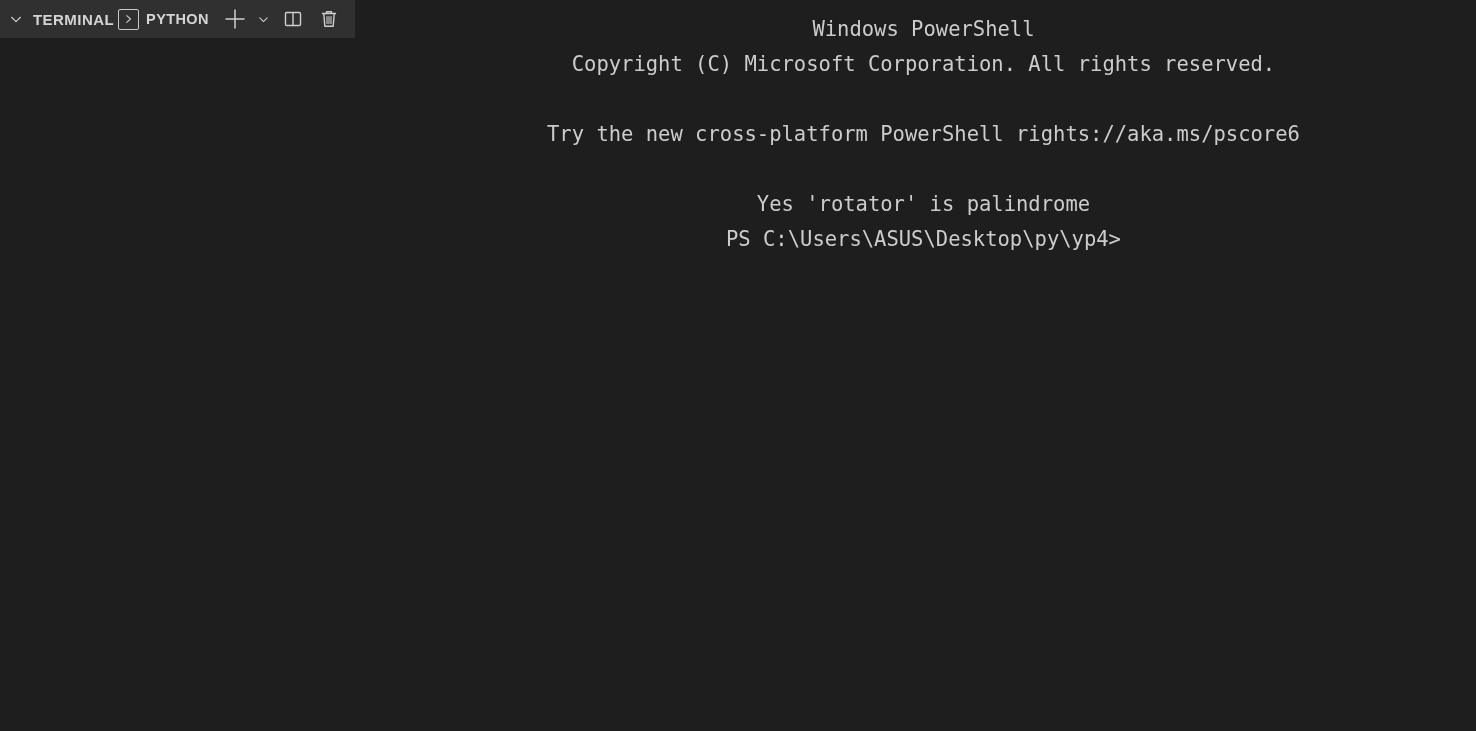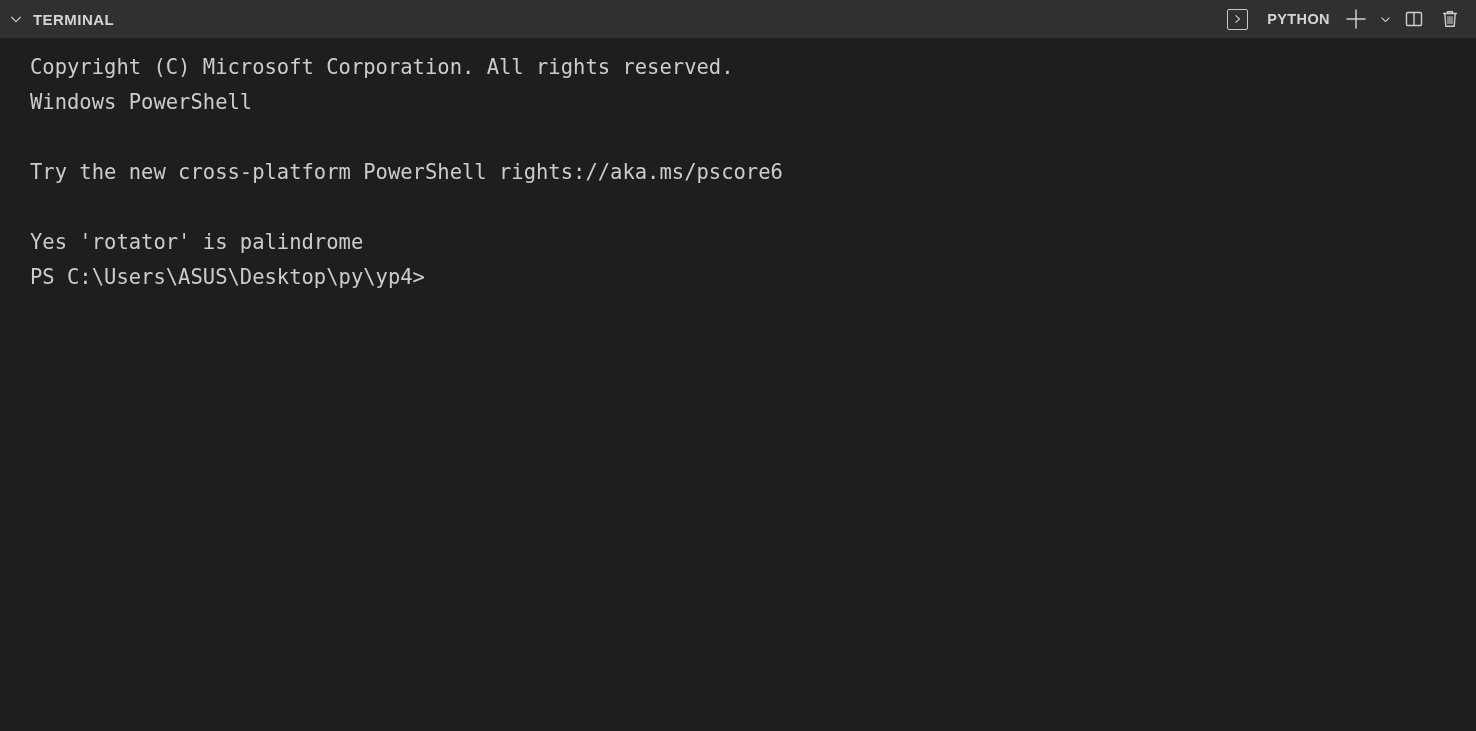--- a/index.html
+++ b/index.html
@@ -13,22 +13,23 @@
     overflow: hidden;
     font-family: "Liberation Sans", sans-serif;
     -webkit-font-smoothing: antialiased;
   }
 
   .panel {
     width: 1476px;
     height: 516px;
     background: #1e1e1e;
     display: flex;
-    flex-direction: column;
+    flex-direction: row;
     position: relative;
+    text-align: center;
   }
 
   
   .panel-header {
     height: 38px;
     min-height: 38px;
     background: #303031;
     display: flex;
     align-items: center;
     justify-content: space-between;
@@ -63,21 +64,21 @@
 
   .header-right {
     display: flex;
     align-items: center;
     gap: 0px;
   }
 
   .tab-python {
     display: flex;
     align-items: center;
-    gap: 19px;
+    gap: 7px;
     padding: 0 8px 0 4px;
     height: 32px;
   }
 
   .console-icon {
     width: 21px;
     height: 21px;
     border: 1.6px solid #c8c8c8;
     border-radius: 2px;
     display: flex;
@@ -186,23 +187,23 @@
           <path d="M5.8 5.5 L6.8 18.3 H15.2 L16.2 5.5" stroke="#cfcfcf" stroke-width="1.4" fill="none" stroke-linejoin="round"></path>
           <path d="M9 8.5 V15.5 M11 8.5 V15.5 M13 8.5 V15.5" stroke="#cfcfcf" stroke-width="1.1" stroke-linecap="round"></path>
         </svg>
       </span>
 
     </div>
   </div>
 
   <div class="terminal-body">
 
+    <div class="term-text line">Windows PowerShell</div>
+
     <div class="term-text line">Copyright (C) Microsoft Corporation. All rights reserved.</div>
-
-    <div class="term-text line">Windows PowerShell</div>
 
     <div class="term-text line blank"></div>
 
     <div class="term-text line">Try the new cross-platform PowerShell rights://aka.ms/pscore6</div>
 
     <div class="term-text line blank"></div>
 
 
     <div class="term-text line">Yes 'rotator' is palindrome</div>
 

